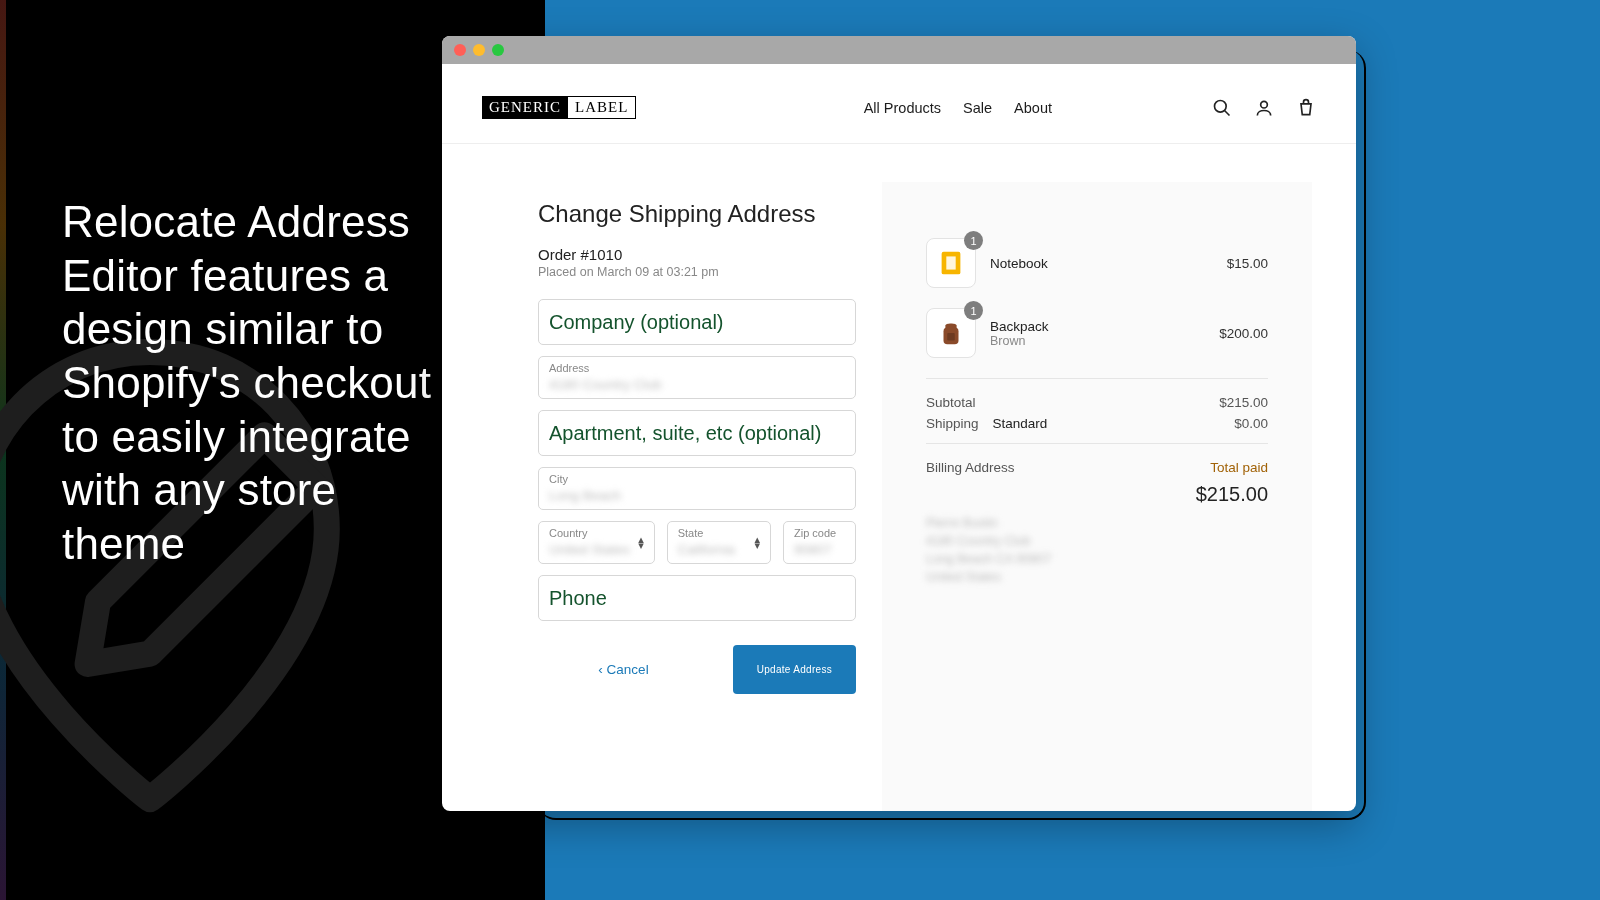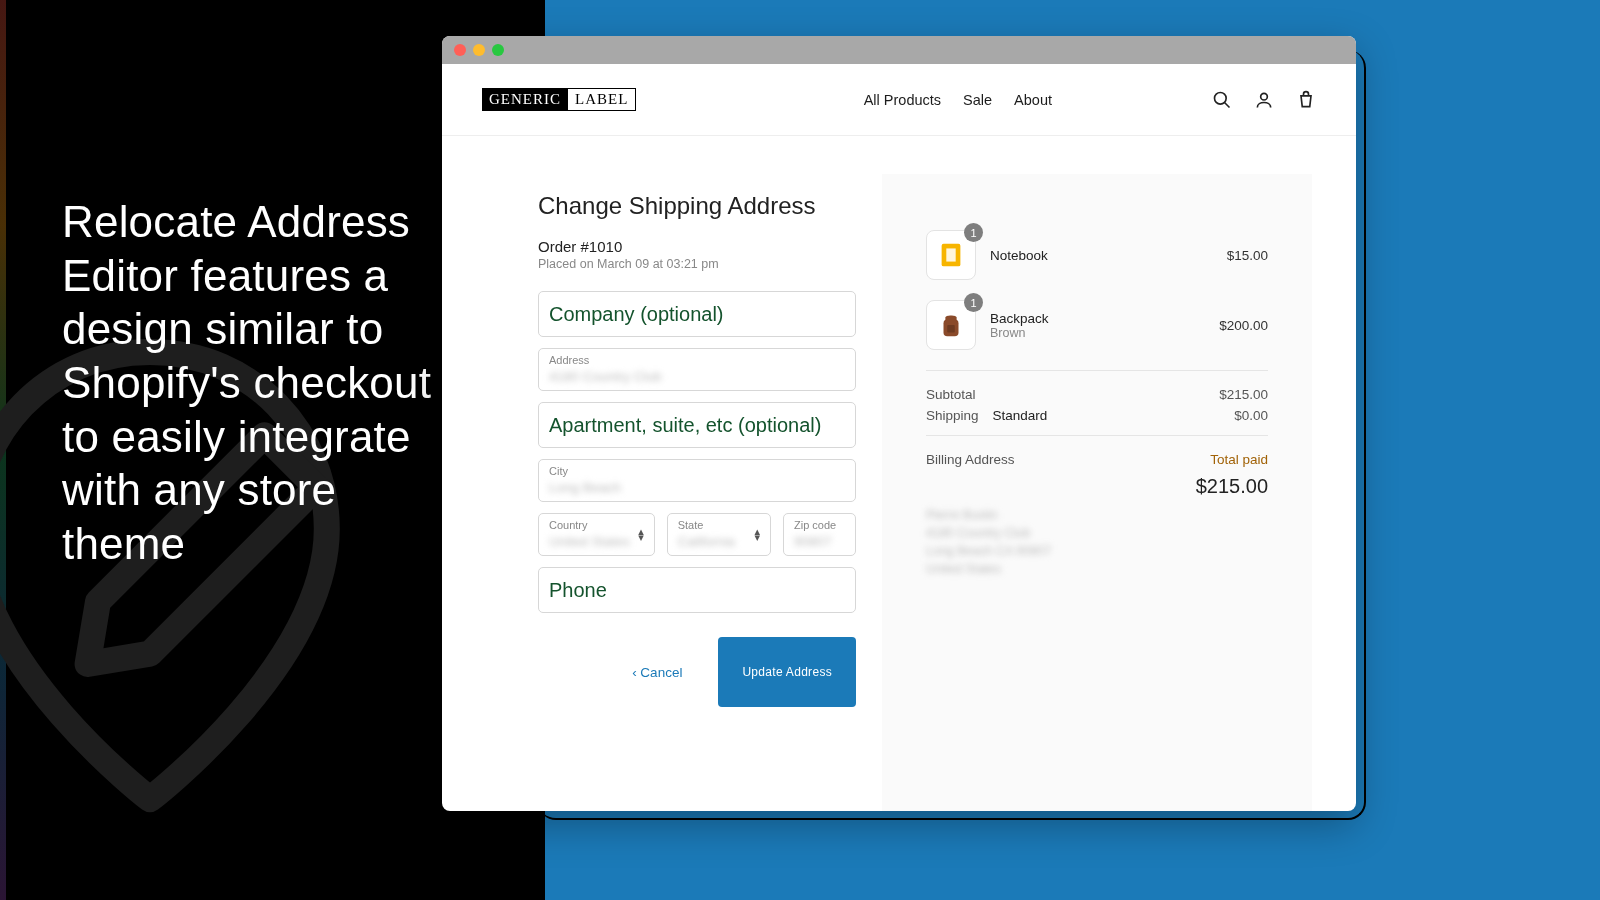--- a/index.html
+++ b/index.html
@@ -69,20 +69,21 @@
     padding-left:12px;
     gap:7px;
   }
   .tl-dot { width:12px; height:12px; border-radius:50%; }
   .tl-red{background:#ff5f57;} .tl-yellow{background:#febc2e;} .tl-green{background:#28c840;}
   .header {
     height:72px;
     display:flex; align-items:center;
     padding:4px 40px;
     border-bottom:1px solid #eee;
+    margin-top:8px;
   }
   .logo {
     display:flex; align-items:center;
     height:26px;
   }
   .logo-black {
     background:#000; color:#fff;
     font-family: Georgia, 'Times New Roman', serif;
     font-size:15px; letter-spacing:1px;
     padding:3px 7px;
@@ -154,22 +155,22 @@
     font-size:11px; color:#555; line-height:.6;
     display:flex; flex-direction:column;
   }
   .actions {
     display:flex; justify-content:flex-end; align-items:center;
     gap:36px; margin-top:24px;
   }
   .cancel { color:#1b7ab8; font-size:13.5px; cursor:pointer;}
   .btn-primary {
     background:#1b7ab8; color:#fff;
-    padding:28px 24px; border:none; border-radius:4px;
-    font-size:12px; letter-spacing:.3px; cursor:pointer;
+    padding:19px 24px; border:none; border-radius:4px;
+    font-size:10px; letter-spacing:.3px; cursor:pointer;margin-left:48px;
   }
 
   
   .line-item { display:flex; align-items:center; margin-bottom:20px;}
   .thumb {
     width:50px; height:50px; border:1px solid #e3e3e3; border-radius:8px;
     background:#fff; position:relative;
     display:flex; align-items:center; justify-content:center;
   }
   .thumb .qty {

